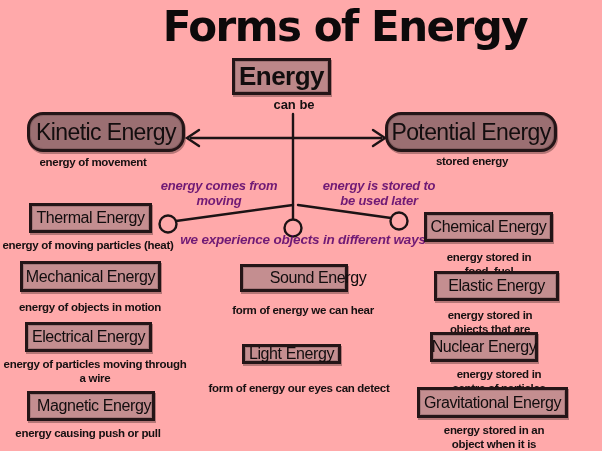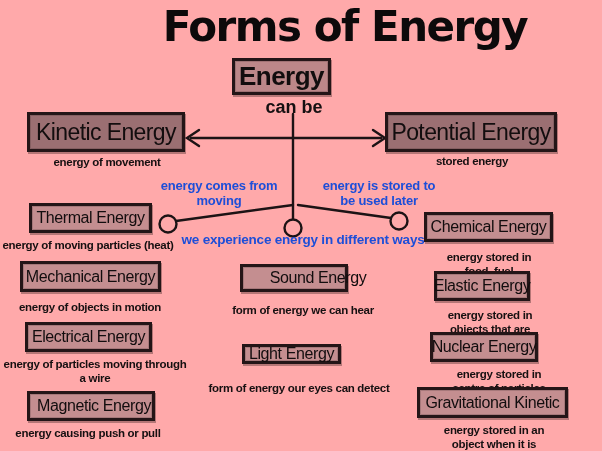--- a/index.html
+++ b/index.html
@@ -20,46 +20,46 @@
   svg.wires{left:0;top:0;pointer-events:none;}
   
   .node{
     box-sizing:border-box;display:flex;align-items:center;justify-content:center;
     border:3px solid #241517;background:#C48E90;
     white-space:nowrap;color:#120d0e;
     box-shadow:1px 2px 0 rgba(43,22,24,.35), inset 0 0 0 1px rgba(36,21,23,.18);
   }
   .root-box{left:232px;top:58px;width:99px;height:37px;background:#BC8789;
     font-weight:bold;font-size:26px;letter-spacing:-0.5px;}
-  .branch-box{background:#9B6F72;font-size:23px;letter-spacing:-0.6px;}
+  .branch-box{background:#9B6F72;font-size:23px;letter-spacing:-0.6px;border-radius:16px;}
   .b-kinetic{left:27px;top:112px;width:158px;height:40px;}
   .b-potential{left:385px;top:112px;width:172px;height:40px;}
   .form-box{font-size:16px;letter-spacing:-0.4px;}
   .b-thermal{left:29px;top:203px;width:123px;height:30px;}
   .b-mechanical{left:20px;top:261px;width:141px;height:31px;}
   .b-electrical{left:25px;top:322px;width:127px;height:30px;}
   .b-magnetic{left:27px;top:391px;width:128px;height:30px;padding-left:6px;}
   .b-sound{left:240px;top:264px;width:108px;height:28px;padding-left:48px;}
   .b-light{left:242px;top:344px;width:99px;height:20px;}
   .b-chemical{left:424px;top:212px;width:129px;height:30px;}
-  .b-elastic{left:434px;top:271px;width:96px;height:30px;}
+  .b-elastic{left:434px;top:271px;width:125px;height:30px;}
   .b-nuclear{left:430px;top:332px;width:108px;height:30px;}
   .b-gravitational{left:417px;top:387px;width:151px;height:31px;}
   
   .caption{
     transform:translateX(-50%);text-align:center;white-space:pre-line;
     font-weight:bold;font-size:11.5px;letter-spacing:-0.3px;line-height:1.18;color:#161011;
   }
   .note{
     transform:translateX(-50%);text-align:center;white-space:pre-line;
-    font-weight:bold;font-size:13px;letter-spacing:-0.2px;line-height:1.15;color:#1d4ed8;
+    font-weight:bold;font-style:italic;font-size:13px;letter-spacing:-0.2px;line-height:1.15;color:#701a75;
   }
-  .c-kinetic{left:93px;top:156px;margin-left:14px;}
+  .c-kinetic{left:93px;top:156px;}
   .c-potential{left:472px;top:155px;}
-  .c-canbe{left:294px;top:97px;transform:translateX(-50%);font-weight:bold;font-size:18px;}
+  .c-canbe{left:294px;top:97px;transform:translateX(-50%);font-weight:bold;font-size:13px;}
   .n-left{left:219px;top:179px;}
   .n-right{left:379px;top:179px;}
   .n-center{left:303px;top:232px;font-size:13.5px;}
   .c-thermal{left:88px;top:239px;}
   .c-mechanical{left:90px;top:301px;}
   .c-electrical{left:95px;top:358px;}
   .c-magnetic{left:88px;top:427px;}
   .c-sound{left:303px;top:304px;}
   .c-light{left:299px;top:382px;}
   .c-chemical{left:489px;top:251px;}
@@ -103,21 +103,21 @@
 
 <div class="abs node branch-box b-potential">
   <span>Potential Energy</span>
 </div>
 <div class="abs caption c-potential">stored energy</div>
 
 <div class="abs note n-left">energy comes from
 moving</div>
 <div class="abs note n-right">energy is stored to
 be used later</div>
-<div class="abs note n-center">we experience energy in different ways</div>
+<div class="abs note n-center">we experience objects in different ways</div>
 
 <div class="abs node form-box b-thermal">
   <span>Thermal Energy</span>
 </div>
 <div class="abs caption c-thermal">energy of moving particles (heat)</div>
 
 <div class="abs node form-box b-mechanical">
   <span>Mechanical Energy</span>
 </div>
 <div class="abs caption c-mechanical">energy of objects in motion</div>
@@ -152,16 +152,16 @@
   <span>Elastic Energy</span>
 </div>
 <div class="abs caption c-elastic">energy stored in objects that are stretched</div>
 
 <div class="abs node form-box b-nuclear">
   <span>Nuclear Energy</span>
 </div>
 <div class="abs caption c-nuclear">energy stored in centre of particles</div>
 
 <div class="abs node form-box b-gravitational">
-  <span>Gravitational Kinetic</span>
+  <span>Gravitational Energy</span>
 </div>
 <div class="abs caption c-gravitational">energy stored in an object when it is
 above the earth's surface</div>
 
 </body></html>

